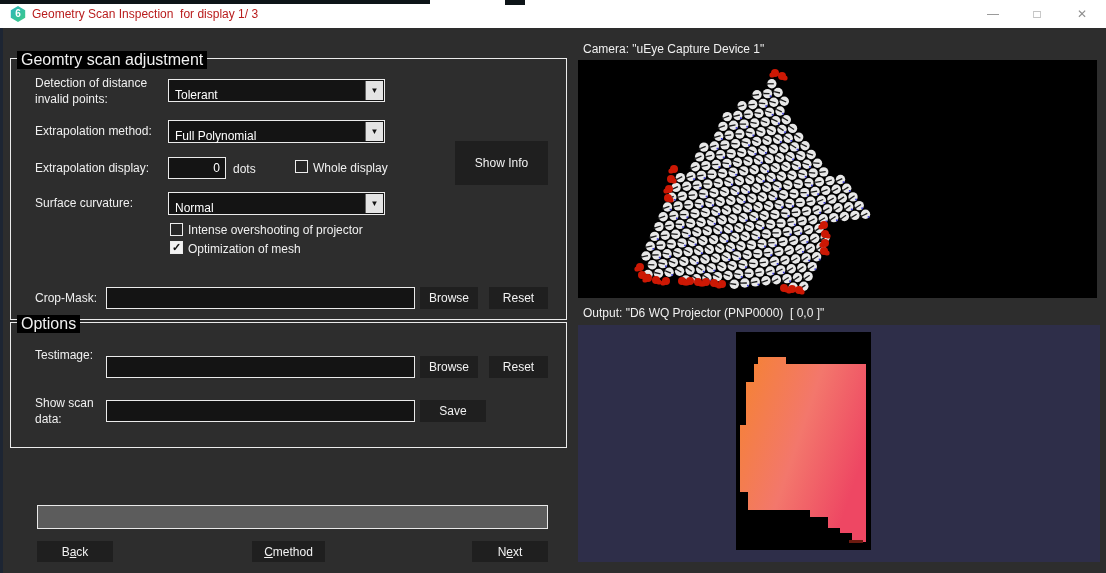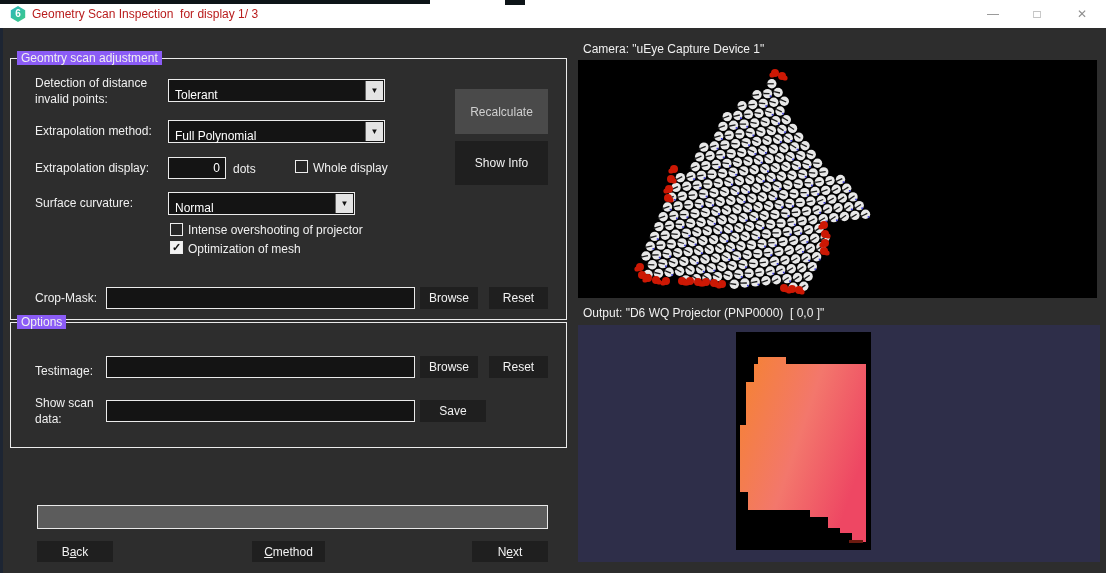--- a/index.html
+++ b/index.html
@@ -8,21 +8,21 @@
   .abs{position:absolute}
   #titlebar{left:0;top:0;width:1106px;height:28px;background:#ffffff}
   #title-text{left:32px;top:7px;color:#b91c1c;font-size:12px;white-space:pre}
   #app-icon{left:10px;top:6px;width:16px;height:16px;color:#fff;font-size:10px;font-weight:bold;
     text-align:center;line-height:16px;
     background:linear-gradient(135deg,#2cb5c0,#3dcb84);
     clip-path:polygon(50% 0,95% 26%,95% 74%,50% 100%,5% 74%,5% 26%)}
   .winbtn{top:0;width:44px;height:28px;color:#8f8f8f;font-size:12px;text-align:center;line-height:28px;background:#fff;border:none}
   .frag{background:#0d1418}
   .grp{border:1px solid #ebebeb}
-  .grp-label{position:absolute;top:-8px;left:6px;background:#8b5cf6;padding:0 4px;color:#f0f0f0;font-size:12px;white-space:pre}
+  .grp-label{position:absolute;top:-8px;left:6px;background:#000000;padding:0 4px;color:#f0f0f0;font-size:16px;white-space:pre}
   .lbl{color:#f0f0f0;font-size:12px;line-height:1.3;white-space:pre-line}
   .combo{background:#141414;border:1px solid #ebebeb;height:23px}
   .combo-text{position:absolute;left:6px;top:8px;color:#ffffff;font-size:12px}
   .combo-btn{position:absolute;right:1px;top:1px;bottom:1px;width:18px;background:#e4e4e4;text-align:center;border-left:1px solid #666}
   .combo-btn .arr{color:#111;font-size:8px;line-height:19px;display:block}
   .tin{position:absolute;background:#141414;border:1px solid #ebebeb;color:#fff;font-size:12px;height:22px;padding:0 5px;outline:none}
   .tin.num{text-align:right}
   .chk{width:13px;height:13px;border:1px solid #ededed;background:#262626;text-align:center}
   .chk.checked{background:#f2f2f2}
   .chk .tick{color:#111;font-size:11px;line-height:11px;font-weight:bold;display:block}
@@ -72,47 +72,46 @@
       </span>
   </div>
 
   <div class="abs lbl" style="left:35px;top:161px">Extrapolation display:</div>
   <input class="tin num" style="left: 168px; top: 157px; width: 58px;" value="0">
   <div class="abs lbl" style="left:233px;top:162px">dots</div>
   <span class="abs chk" style="left:295px;top:160px"></span>
   <div class="abs lbl" style="left:313px;top:161px">Whole display</div>
 
   <div class="abs lbl" style="left:35px;top:196px">Surface curvature:</div>
-  <div class="abs combo" style="left:168px;top:192px;width:187px">
+  <div class="abs combo" style="left:168px;top:192px;width:217px">
     <span class="combo-text">Normal</span>
     <span class="combo-btn">
         <span class="arr">▼</span>
       </span>
   </div>
 
   <span class="abs chk" style="left:170px;top:223px"></span>
   <div class="abs lbl" style="left:188px;top:223px">Intense overshooting of projector</div>
   <span class="abs chk checked" style="left:170px;top:241px">
       <span class="tick">✓</span>
     </span>
   <div class="abs lbl" style="left:188px;top:242px">Optimization of mesh</div>
 
   <div class="abs lbl" style="left:35px;top:291px">Crop-Mask:</div>
   <input class="tin" style="left: 106px; top: 287px; width: 309px;" value="">
   <button class="abs btn" style="left:420px;top:287px;width:58px;height:22px">Browse</button>
   <button class="abs btn" style="left:489px;top:287px;width:59px;height:22px">Reset</button>
 
-  <button class="abs btn light" style="left:455px;top:89px;width:93px;height:45px">Recalculate</button>
   <button class="abs btn" style="left:455px;top:141px;width:93px;height:44px">Show Info</button>
 
   <div class="abs grp" style="left:10px;top:322px;width:557px;height:126px">
     <span class="grp-label">Options</span>
   </div>
 
-  <div class="abs lbl" style="left:35px;top:364px">Testimage:</div>
+  <div class="abs lbl" style="left:35px;top:348px">Testimage:</div>
   <input class="tin" style="left: 106px; top: 356px; width: 309px;" value="">
   <button class="abs btn" style="left:420px;top:356px;width:58px;height:22px">Browse</button>
   <button class="abs btn" style="left:489px;top:356px;width:59px;height:22px">Reset</button>
 
   <div class="abs lbl" style="left:35px;top:396px;width:66px">Show scan
 data:</div>
   <input class="tin" style="left: 106px; top: 400px; width: 309px;" value="">
   <button class="abs btn" style="left:420px;top:400px;width:66px;height:22px">Save</button>
 
   <div class="abs" id="progress" style="left:37px;top:505px;width:511px;height:24px">

